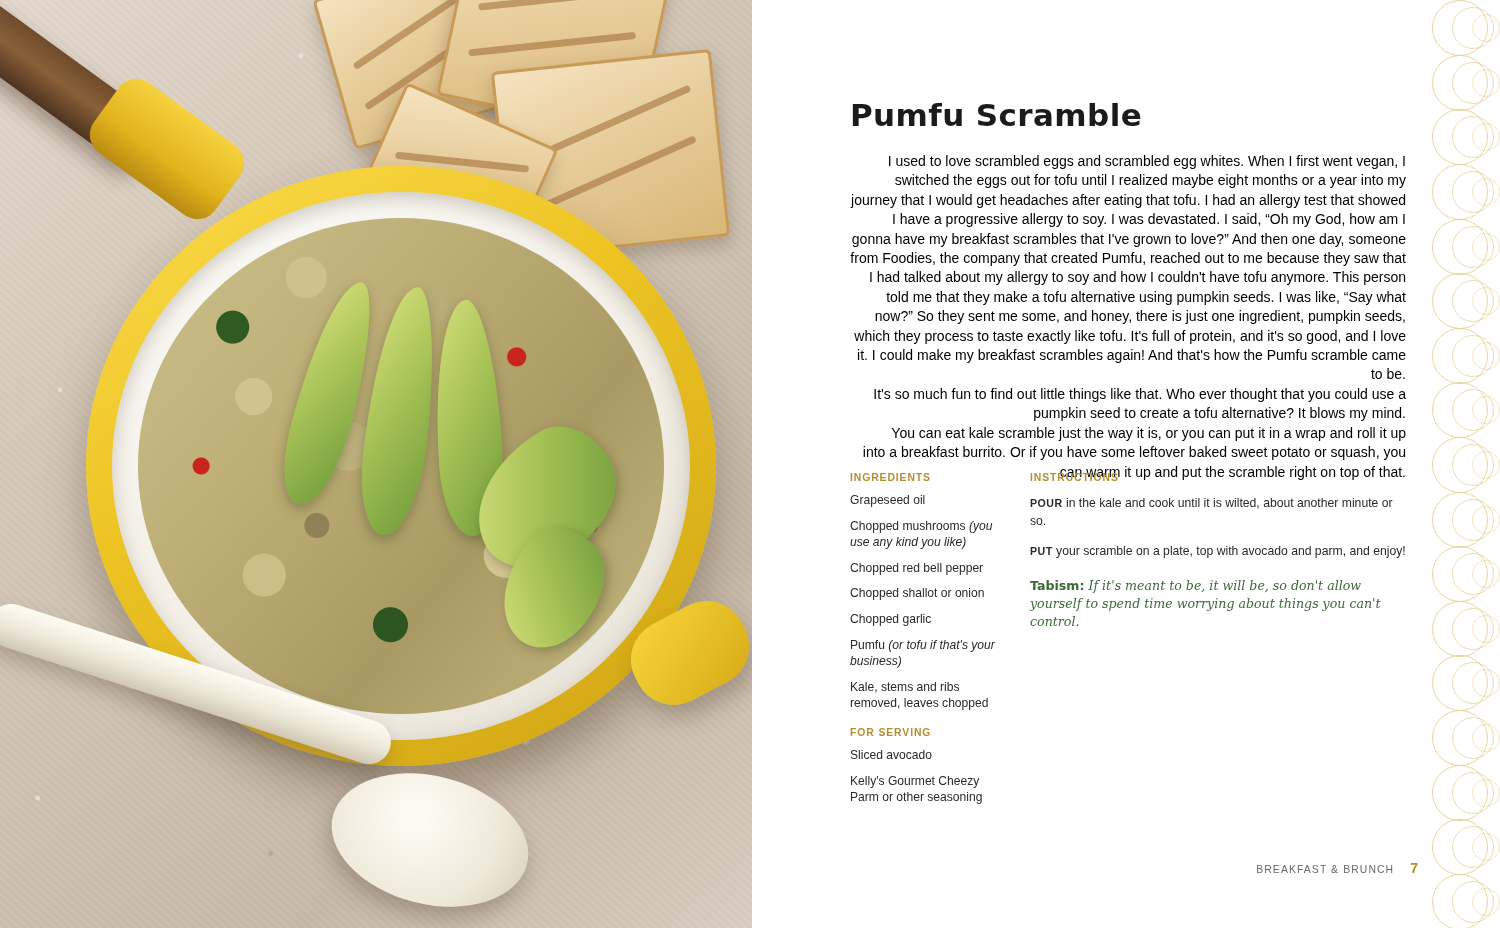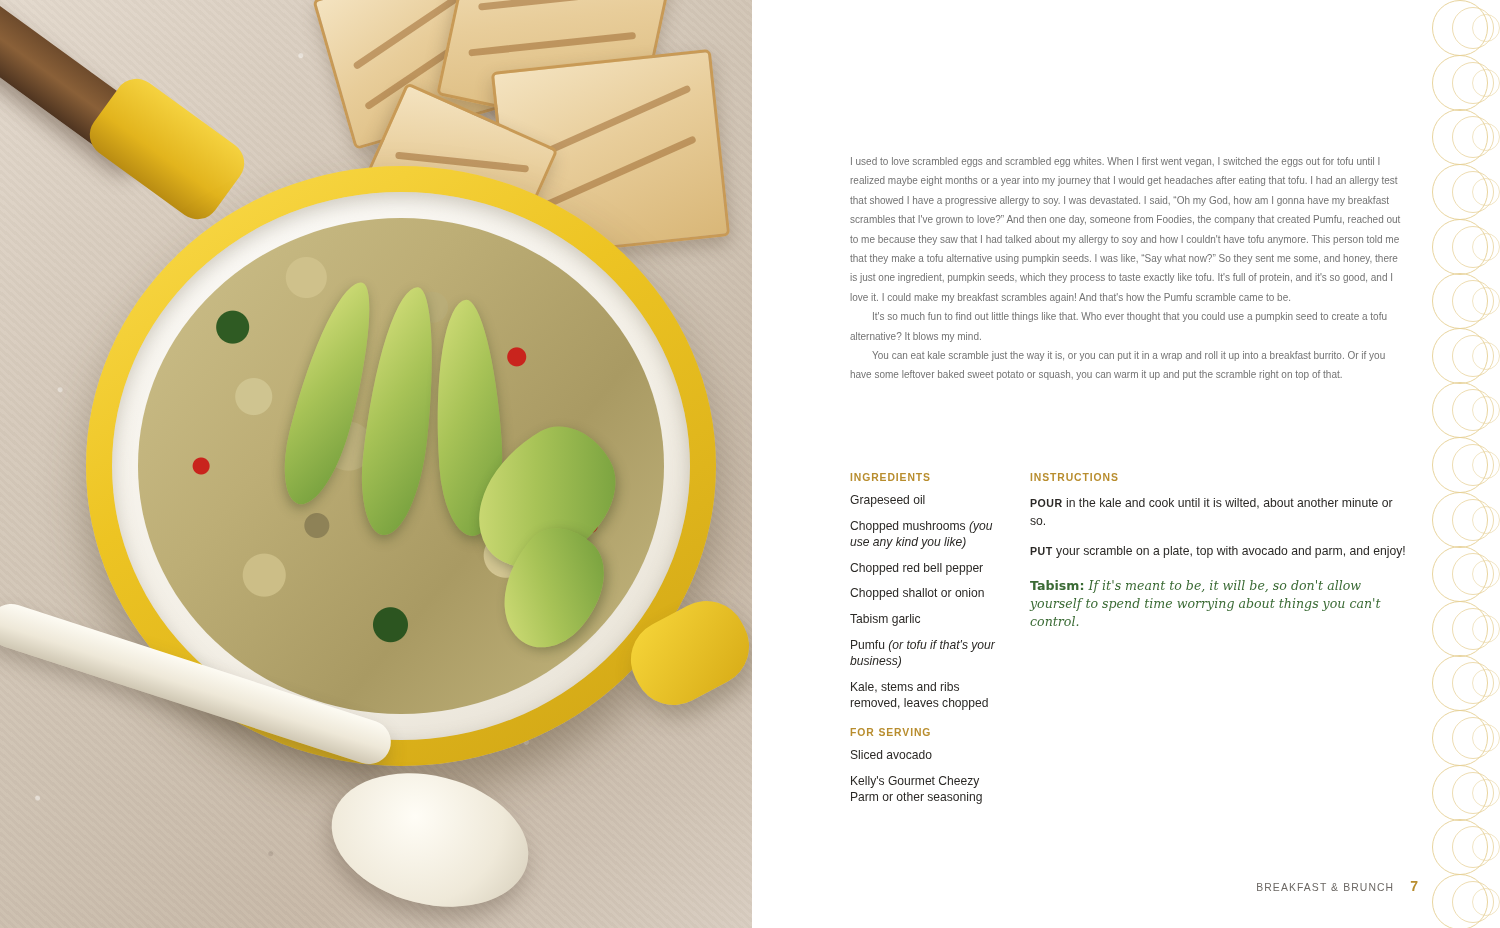--- a/index.html
+++ b/index.html
@@ -216,24 +216,24 @@
     font-size: 31px;
     font-weight: 700;
     letter-spacing: 0.4px;
     color: #1d1b19;
   }
   .intro {
     position: absolute;
     top: 152px;
     left: 0;
     width: 556px;
-    font-size: 10px;
+    font-size: 14px;
     line-height: 19.4px;
-    color: #737373;
-    text-align: left;
+    color: #000000;
+    text-align: right;
   }
   .intro p { margin: 0; }
   .intro p + p { text-indent: 22px; }
 
   .cols {
     position: absolute;
     top: 472px;
     left: 0;
     width: 556px;
     display: flex;
@@ -282,21 +282,21 @@
   .tabism .tab-label {
     font-family: "DejaVu Sans", sans-serif;
     font-weight: 700;
   }
   .tabism .tab-text {
     font-family: "DejaVu Serif", serif;
     font-style: italic;
   }
   .footer {
     position: absolute;
-    bottom: 34px;
+    bottom: 52px;
     right: 0;
     display: flex;
     align-items: baseline;
     gap: 16px;
   }
   .footer-label {
     font-size: 10.4px;
     letter-spacing: 1.1px;
     color: #6b6763;
   }
@@ -358,37 +358,38 @@
     <div class="avocado a4"></div>
     <div class="avocado a5"></div>
 
     <div class="spoon-handle"></div>
     <div class="spoon-bowl"></div>
   </div>
 
   <div class="text-page">
     <div class="page-inner">
 
+      <h1 class="recipe-title">Pumfu Scramble</h1>
 
       <div class="intro">
         <p>I used to love scrambled eggs and scrambled egg whites. When I first went vegan, I switched the eggs out for tofu until I realized maybe eight months or a year into my journey that I would get headaches after eating that tofu. I had an allergy test that showed I have a progressive allergy to soy. I was devastated. I said, “Oh my God, how am I gonna have my breakfast scrambles that I've grown to love?” And then one day, someone from Foodies, the company that created Pumfu, reached out to me because they saw that I had talked about my allergy to soy and how I couldn't have tofu anymore. This person told me that they make a tofu alternative using pumpkin seeds. I was like, “Say what now?” So they sent me some, and honey, there is just one ingredient, pumpkin seeds, which they process to taste exactly like tofu. It's full of protein, and it's so good, and I love it. I could make my breakfast scrambles again! And that's how the Pumfu scramble came to be.</p>
         <p>It's so much fun to find out little things like that. Who ever thought that you could use a pumpkin seed to create a tofu alternative? It blows my mind.</p>
         <p>You can eat kale scramble just the way it is, or you can put it in a wrap and roll it up into a breakfast burrito. Or if you have some leftover baked sweet potato or squash, you can warm it up and put the scramble right on top of that.</p>
       </div>
 
       <div class="cols">
 
         <div class="col-ing">
           <div class="sec-head">INGREDIENTS</div>
           <ul class="ing-list">
             <li><span>Grapeseed oil</span></li>
             <li><span>Chopped mushrooms </span><em>(you use any kind you like)</em></li>
             <li><span>Chopped red bell pepper</span></li>
             <li><span>Chopped shallot or onion</span></li>
-            <li><span>Tabism garlic</span></li>
+            <li><span>Chopped garlic</span></li>
             <li><span>Pumfu </span><em>(or tofu if that's your business)</em></li>
             <li><span>Kale, stems and ribs removed, leaves chopped</span></li>
           </ul>
 
           <div class="sec-head serving-head">FOR SERVING</div>
           <ul class="ing-list">
             <li>Sliced avocado</li>
             <li>Kelly's Gourmet Cheezy Parm or other seasoning</li>
           </ul>
         </div>

